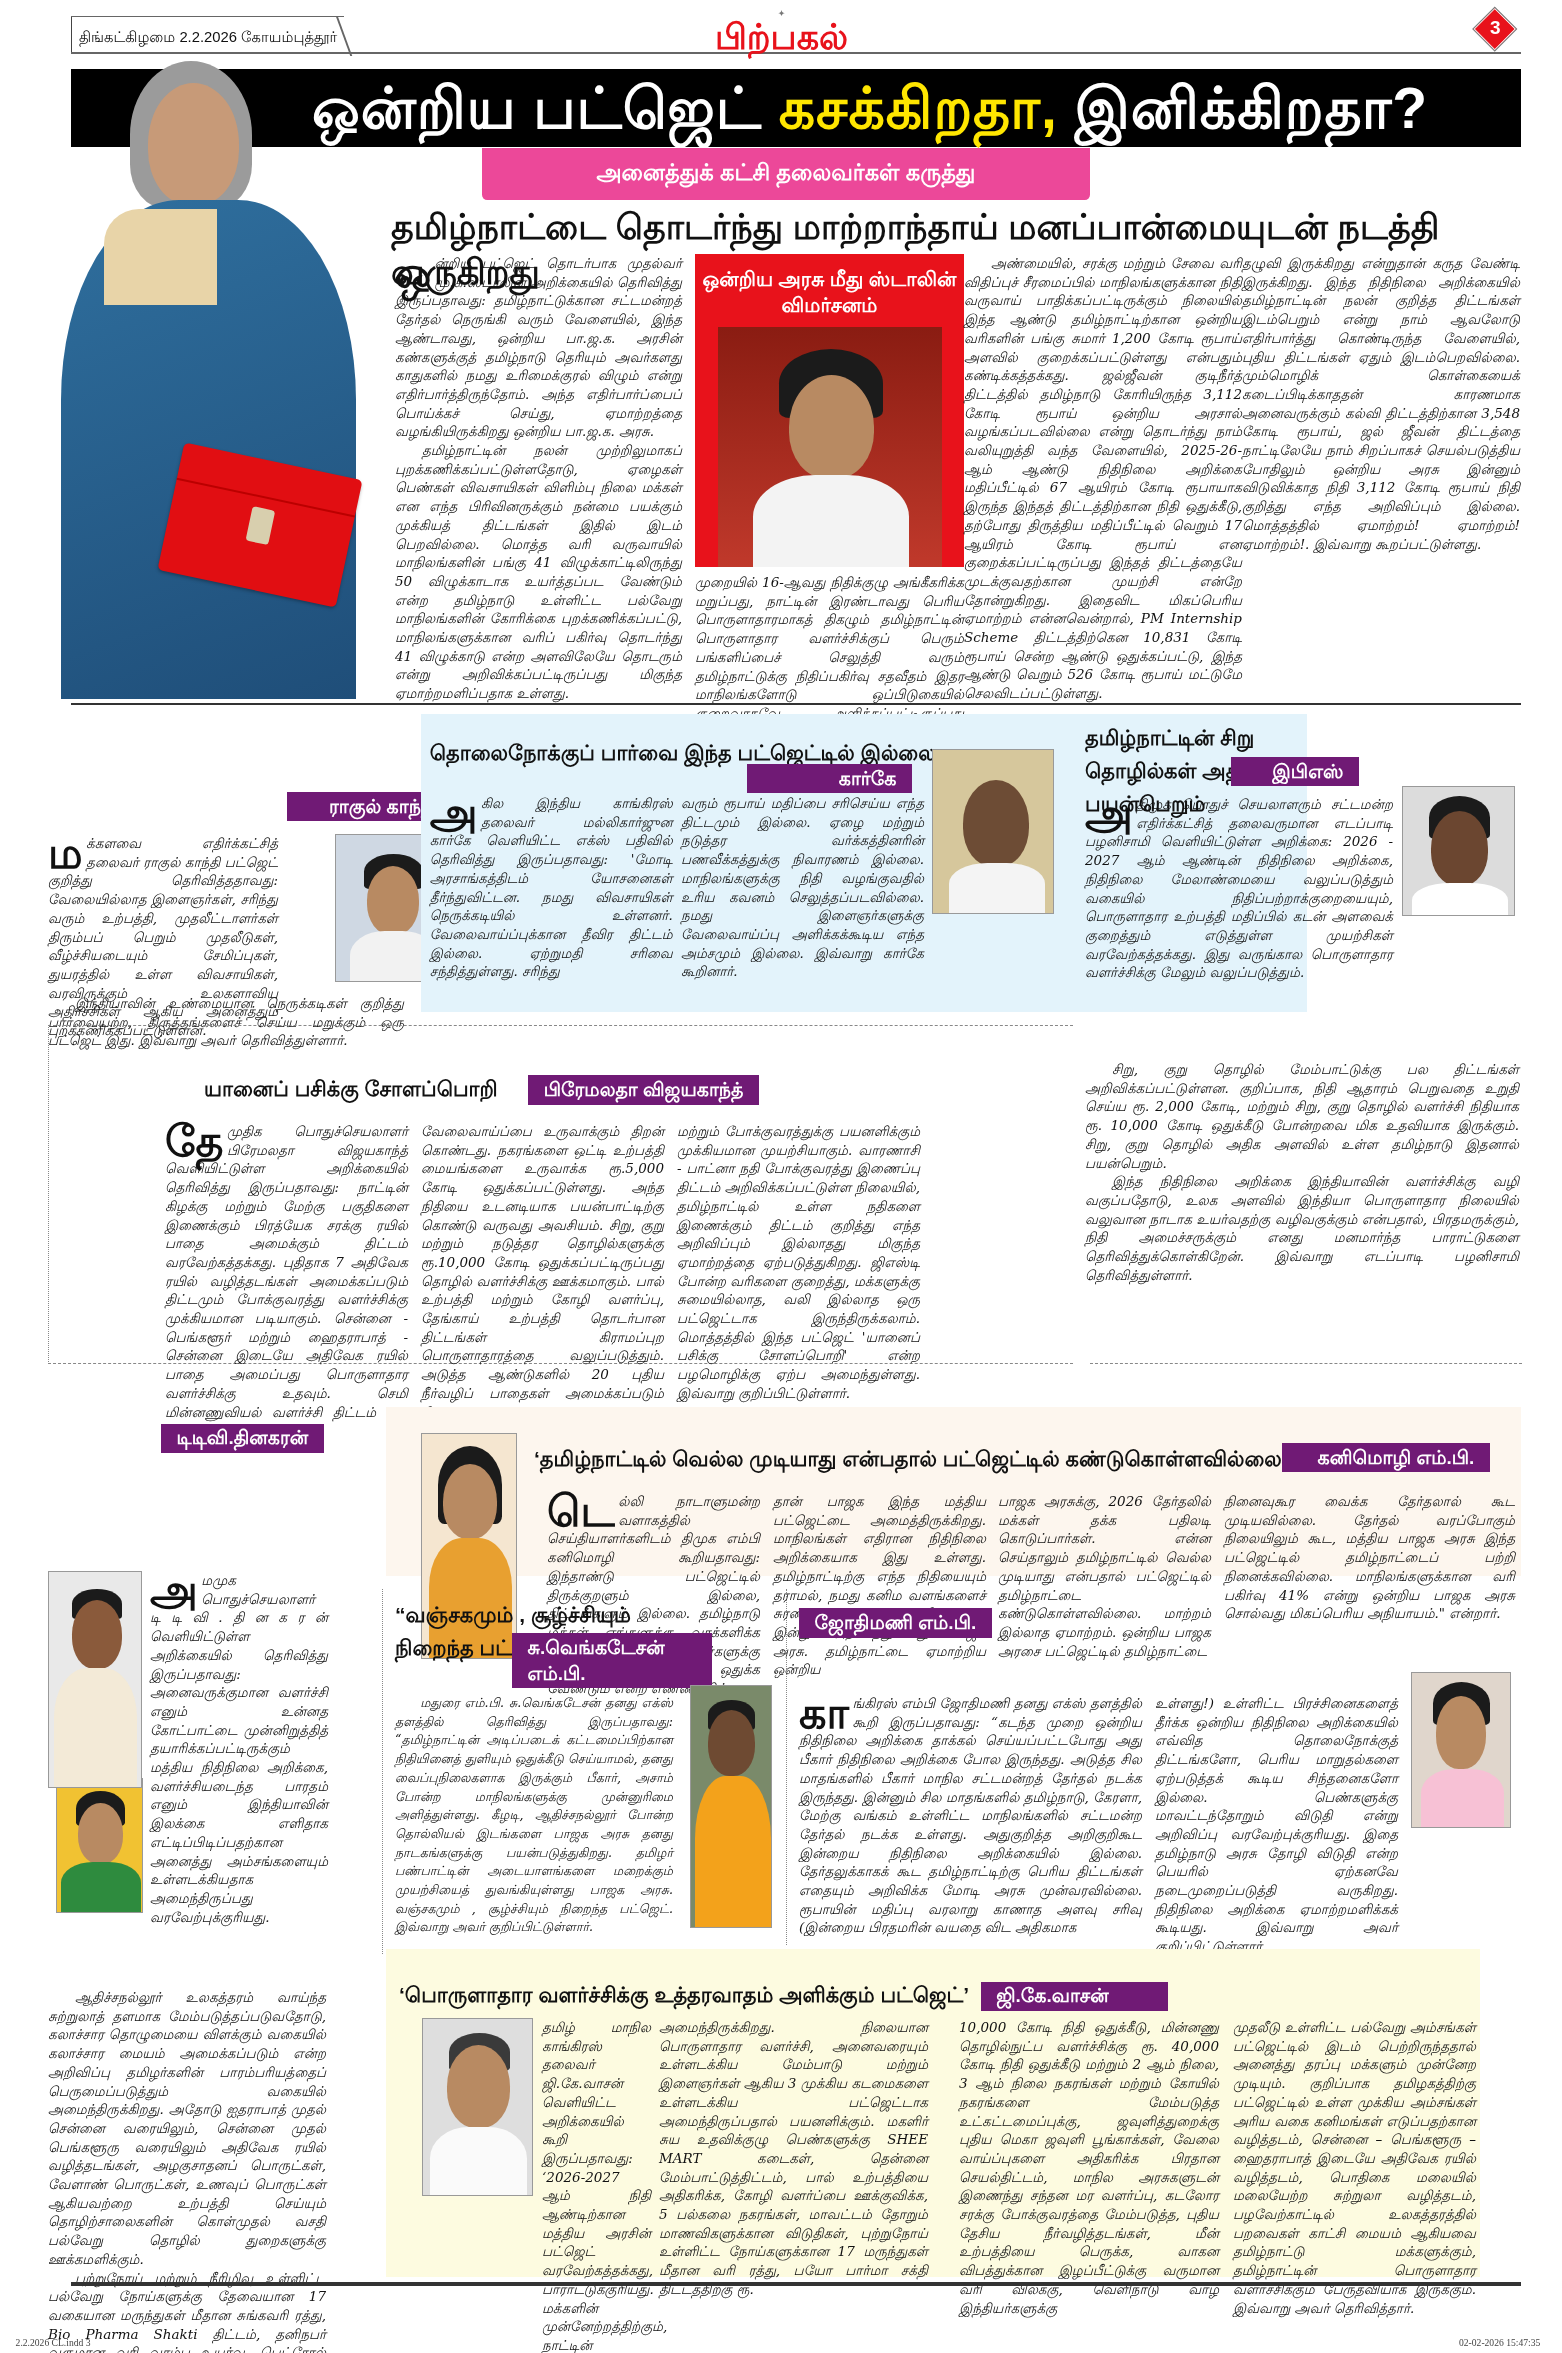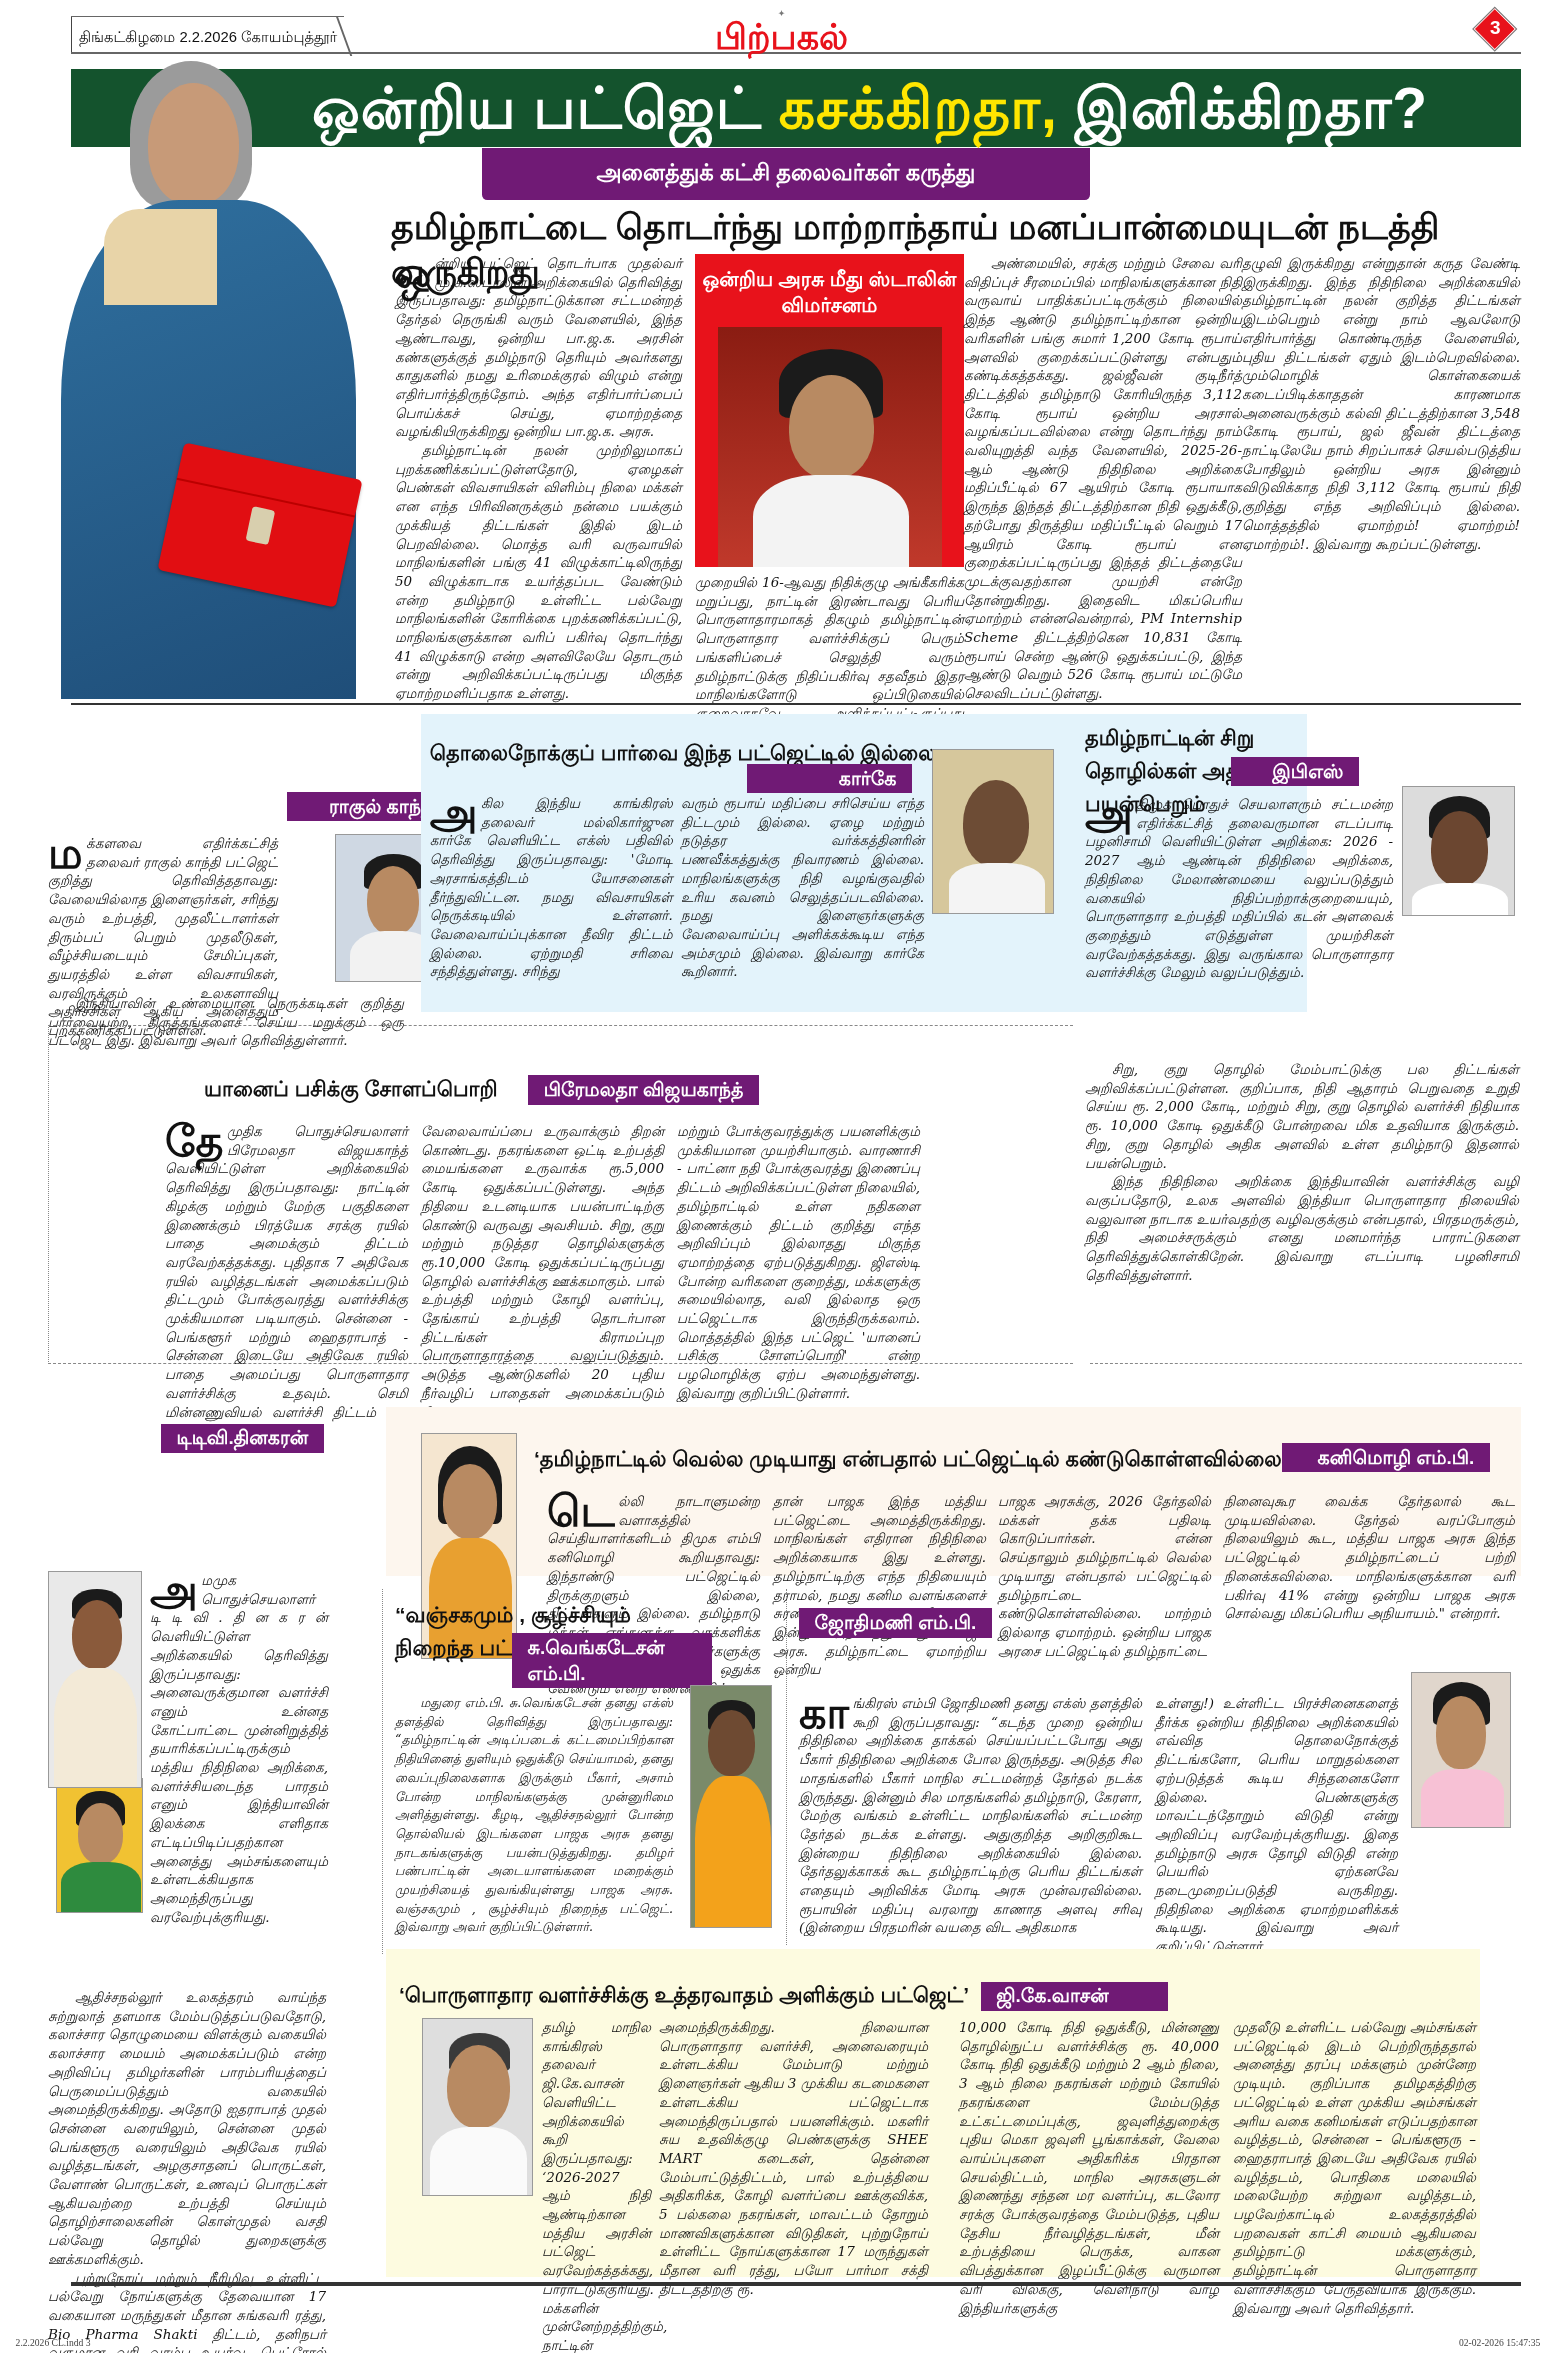--- a/index.html
+++ b/index.html
@@ -11,25 +11,25 @@
   .hdr-line { left: 71px; top: 52px; width: 1450px; height: 1.7px; background: #666; }
   .hdr-slant { left: 343px; top: 15.6px; width: 1.7px; height: 40px; background: #666; transform: skewX(20deg); }
   .hdr-top { left: 71px; top: 15.6px; width: 273px; height: 1.7px; background: #666; }
   .masthead { left: 660px; top: 8.7px; width: 243px; text-align: center; color: #e8121b;
               font-family: "Liberation Sans", sans-serif; font-weight: bold; font-size: 35px; }
   .masthead small { display: block; font-size: 7.8px; color: #777; height: 8.7px; }
   .page-no { left: 1480px; top: 14px; width: 29.5px; height: 29.5px; background: #e8121b; transform: rotate(45deg);
              border: 1.7px solid #fff; outline: 0.9px solid #777; }
   .page-no span { display: block; transform: rotate(-45deg); color: #fff; font: bold 19px "Liberation Sans", sans-serif;
                   text-align: center; line-height: 26px; }
-  .banner { left: 71px; top: 69px; width: 1450px; height: 78px; background: #14532d; color: #fff;
+  .banner { left: 71px; top: 69px; width: 1450px; height: 78px; background: #000000; color: #fff;
             font-family: "Liberation Sans", sans-serif; font-weight: bold; font-size: 57px;
             text-align: center; line-height: 78px; padding-left: 148px; letter-spacing: 0.9px; }
   .banner .hl { color: #ffe600; }
-  .subbanner { left: 482px; top: 148px; width: 608px; height: 52px; background: #701a75; color: #fff;
+  .subbanner { left: 482px; top: 148px; width: 608px; height: 52px; background: #ec4899; color: #fff;
                font: bold 22.6px "Liberation Sans", sans-serif; text-align: center; line-height: 49px;
                border-radius: 0 0 5.2px 5.2px; }
   .fm-photo { left: 26px; top: 61px; width: 356px; height: 638px; }
   .stalin-head { left: 391px; top: 207px; width: 1129px; font: bold 35px "Liberation Sans", sans-serif; }
   .col { font-size: 13.5px; line-height: 18.7px; text-align: justify; font-style: italic; }
   .col p { text-indent: 2em; }
   .dropcap { float: left; font: bold 43px "Liberation Sans", sans-serif; line-height: 35px; margin: 1.7px 3.5px 0 0; font-style: normal; }
   .redbox-card { left: 695px; top: 254px; width: 269px; height: 313px; background: #e8121b; }
   .redbox-card .title { color: #fff; font: bold 20px "Liberation Sans", sans-serif; text-align: center; padding-top: 12px; line-height: 26px; }
   .photo { background: linear-gradient(160deg,#c9a27a,#6b4a2f); border: 0.9px solid #999; }

